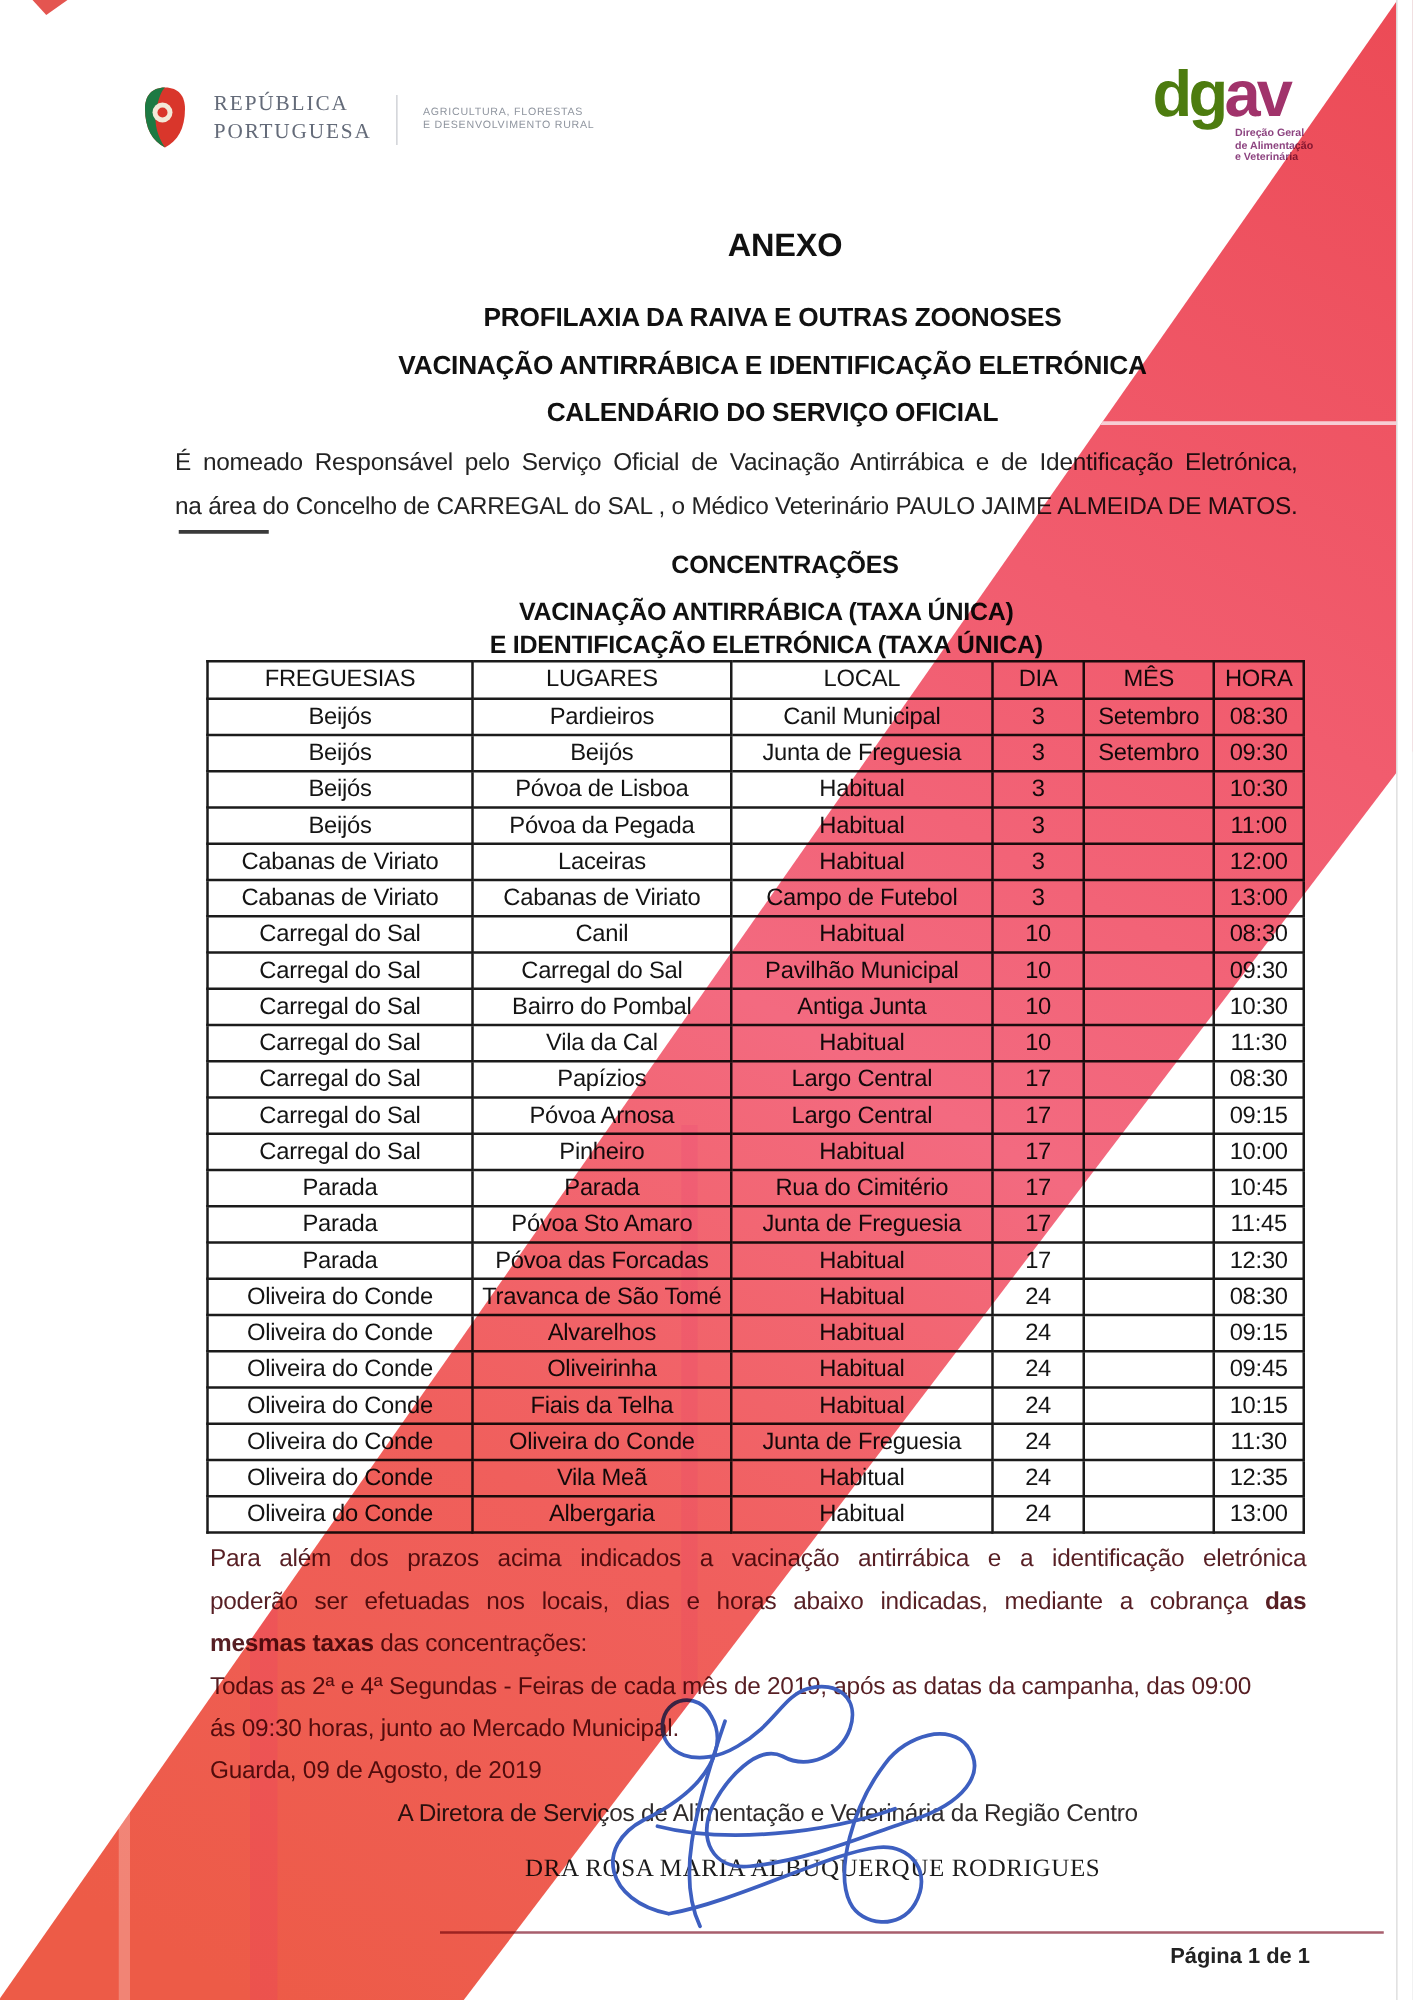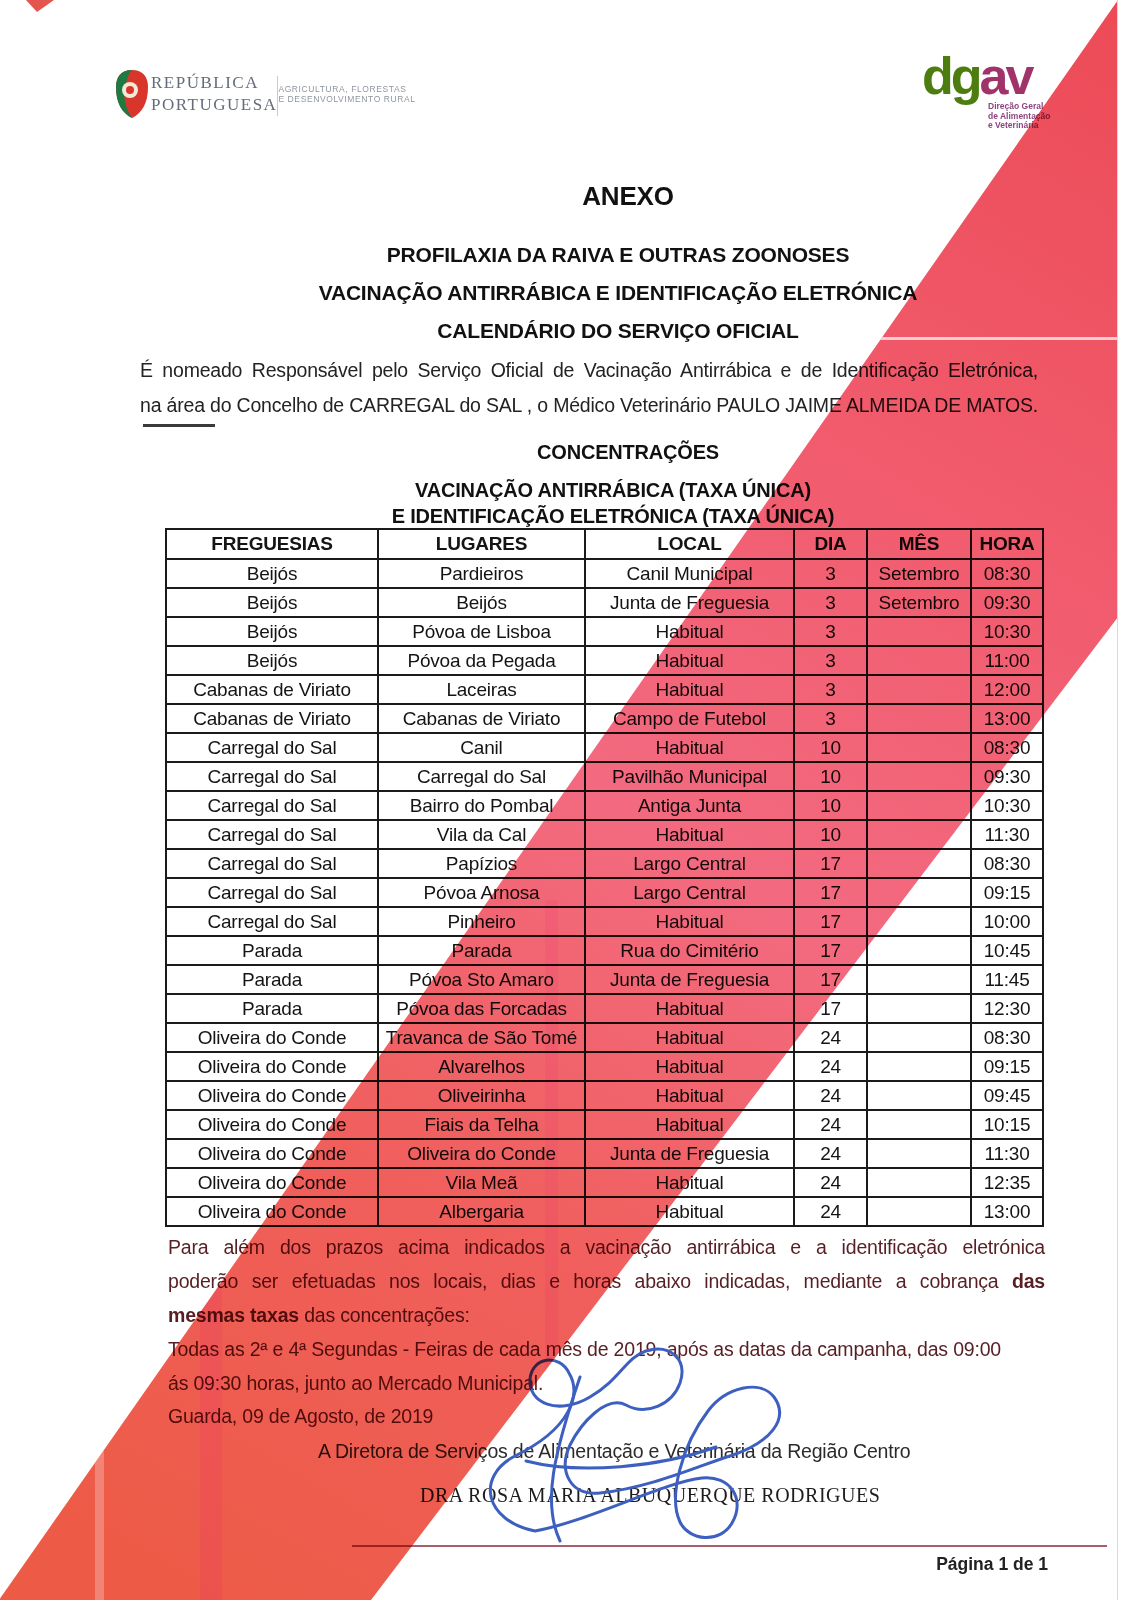--- a/index.html
+++ b/index.html
@@ -25,42 +25,42 @@
   .section-sub{font-size:20px;}
   
   .intro-line{width:898px;font-size:19.5px;color:#232323;letter-spacing:-0.2px;
     text-align:justify;text-align-last:justify;white-space:normal;}
   
   table.sched{border-collapse:collapse;table-layout:fixed;width:877px;
     font-size:19px;color:#141414;letter-spacing:-0.2px;}
   table.sched th,table.sched td{
     border:2px solid #1b1b1b;text-align:center;vertical-align:middle;
     padding:0;overflow:hidden;white-space:nowrap;}
-  table.sched th{height:28px;font-weight:700;font-size:19px;}
+  table.sched th{height:28px;font-weight:400;font-size:19px;}
   table.sched td{height:27px;font-weight:400;}
   
   .note{font-size:19.5px;color:#571f24;letter-spacing:-0.2px;}
   .just{width:877px;text-align:justify;text-align-last:justify;}
   .b{font-weight:700;}
   .signer-title{font-size:19.5px;color:#2e2a2a;letter-spacing:-0.2px;}
   .signer-name{font-family:"Liberation Serif",serif;font-size:20px;color:#1c1c1c;letter-spacing:.5px;}
   .hr-pink{height:2px;background:#a85f6d;}
   .pagenum{font-size:17.5px;color:#222;text-align:right;font-weight:bold;}
   
   .band-svg{position:absolute;left:0;top:0;mix-blend-mode:multiply;pointer-events:none;z-index:5;}
   .right-margin{position:absolute;right:0;top:0;width:12px;height:1600px;background:#fff;
     border-left:1px solid #d9d9d9;z-index:6;}
   .underline-artifact{height:3px;background:#3a3a3a;}
 </style>
 </head>
 <body>
 
 <div class="page">
 
-  <div class="abs" style="left:113px;top:68px;display:flex;align-items:flex-start;gap:0;">
+  <div class="abs" style="left:113px;top:68px;display:flex;align-items:flex-start;gap:20px;">
     <svg width="38" height="52" viewBox="0 0 38 52">
       <path d="M19 2 C30 2 35 9 35 19 C35 35 29 45 19 50 C9 45 3 35 3 19 C3 9 8 2 19 2 Z" fill="#d9362b"></path>
       <path d="M19 2 C8 2 3 9 3 19 C3 35 9 45 19 50 C13 41 10 31 12 20 C14 10 16 5 19 2 Z" fill="#1d7a43"></path>
       <circle cx="17" cy="22" r="8" fill="#f3e9d8"></circle>
       <circle cx="17" cy="22" r="4" fill="#d9362b"></circle>
     </svg>
     <div style="padding-top:9px;">
       <div class="gov-wordmark">
         <div>REPÚBLICA</div>
         <div style="margin-top:10px;">PORTUGUESA</div>

